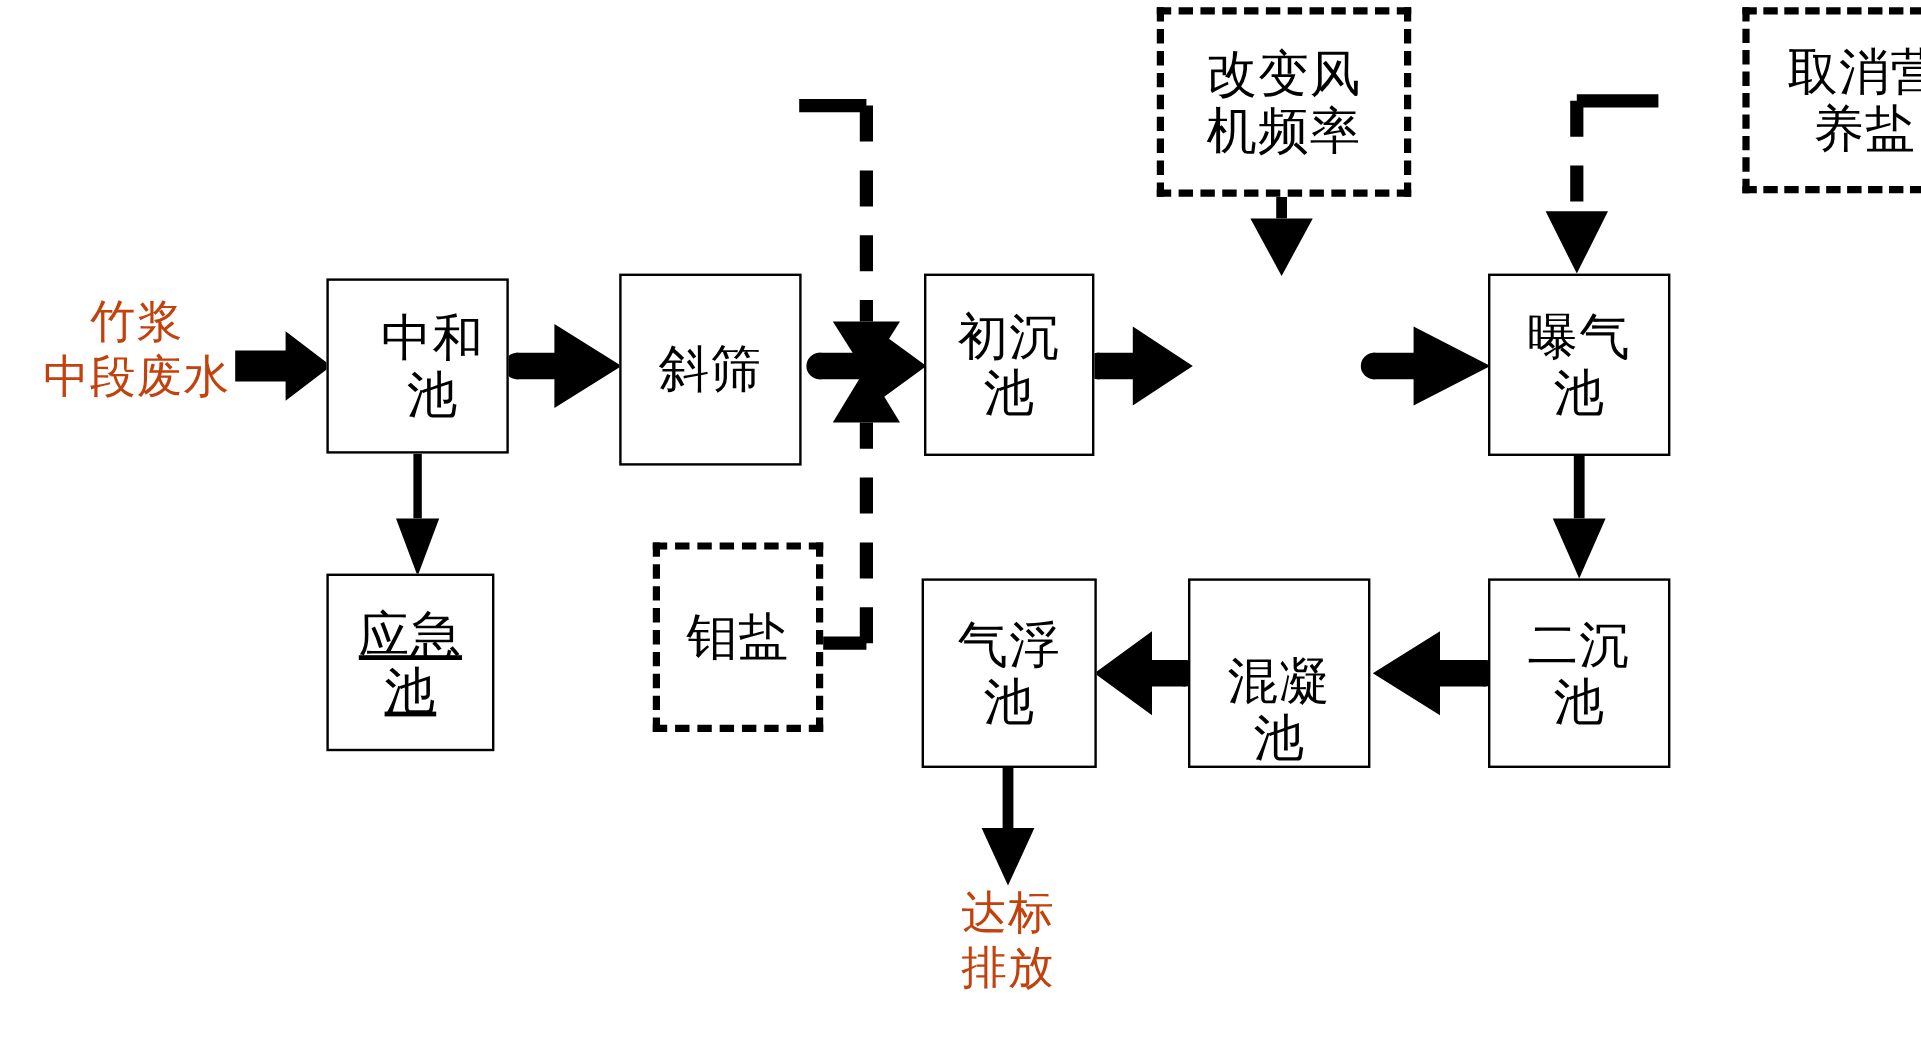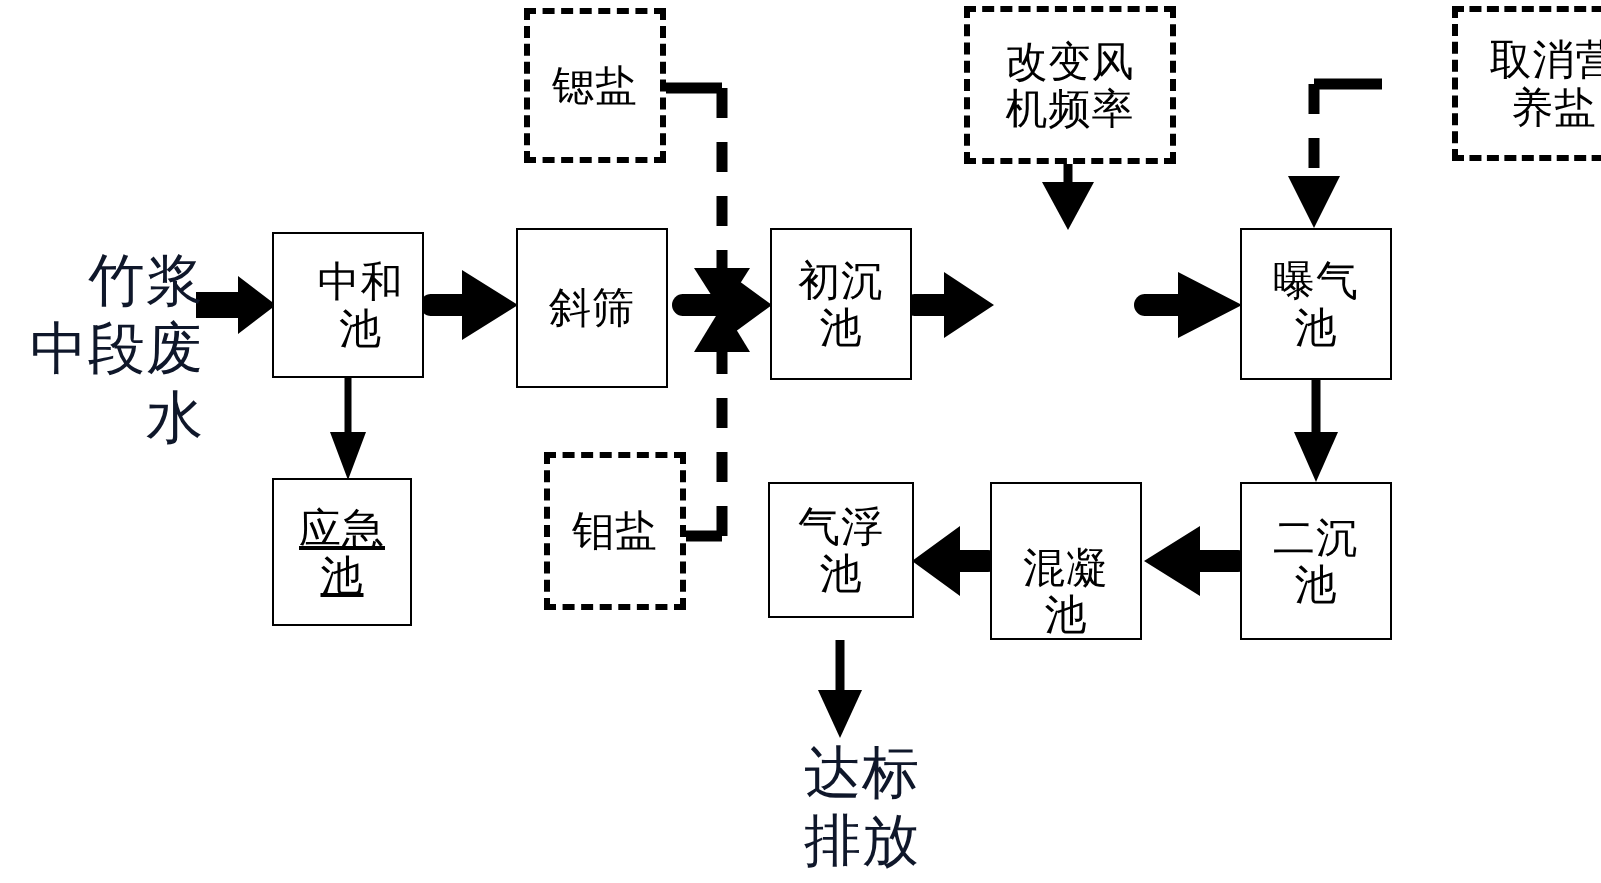--- a/index.html
+++ b/index.html
@@ -27,24 +27,24 @@
     color: #000000;
     line-height: 1.12;
     font-size: 42px;
     letter-spacing: 1px;
   }
   .node.dashed {
     border: 6px dashed #000000;
   }
   .freetext {
     position: absolute;
-    color: #0f172a;
-    text-align: right;
+    color: #c2410c;
+    text-align: center;
     line-height: 1.2;
-    font-size: 57px;
+    font-size: 38px;
     letter-spacing: 1px;
     white-space: pre-line;
   }
   svg.edges {
     position: absolute;
     left: 0;
     top: 0;
     width: 1601px;
     height: 883px;
     pointer-events: none;
@@ -157,27 +157,24 @@
   </div>
 
   <div class="node" style="left:1240px; top:482px; width:152px; height:158px;">
     <span class="lbl">二沉<br>池</span>
   </div>
 
   <div class="node" style="left:990px; top:482px; width:152px; height:158px;align-items:flex-end;">
     <span class="lbl">混凝<br>池</span>
   </div>
 
-  <div class="node" style="left:768px; top:482px; width:146px; height:136px;align-items:center;">
+  <div class="node" style="left:768px; top:482px; width:146px; height:158px;align-items:center;">
     <span class="lbl">气浮<br>池</span>
   </div>
 
-  <div class="node dashed" style="left:524px; top:8px; width:142px; height:155px;">
-    <span class="lbl">锶盐</span>
-  </div>
 
   <div class="node dashed" style="left:544px; top:452px; width:142px; height:158px;">
     <span class="lbl">钼盐</span>
   </div>
 
   <div class="node dashed" style="left:964px; top:6px; width:212px; height:158px;">
     <span class="lbl">改变风<br>机频率</span>
   </div>
 
   <div class="node dashed" style="left:1452px; top:6px; width:204px; height:155px;">

